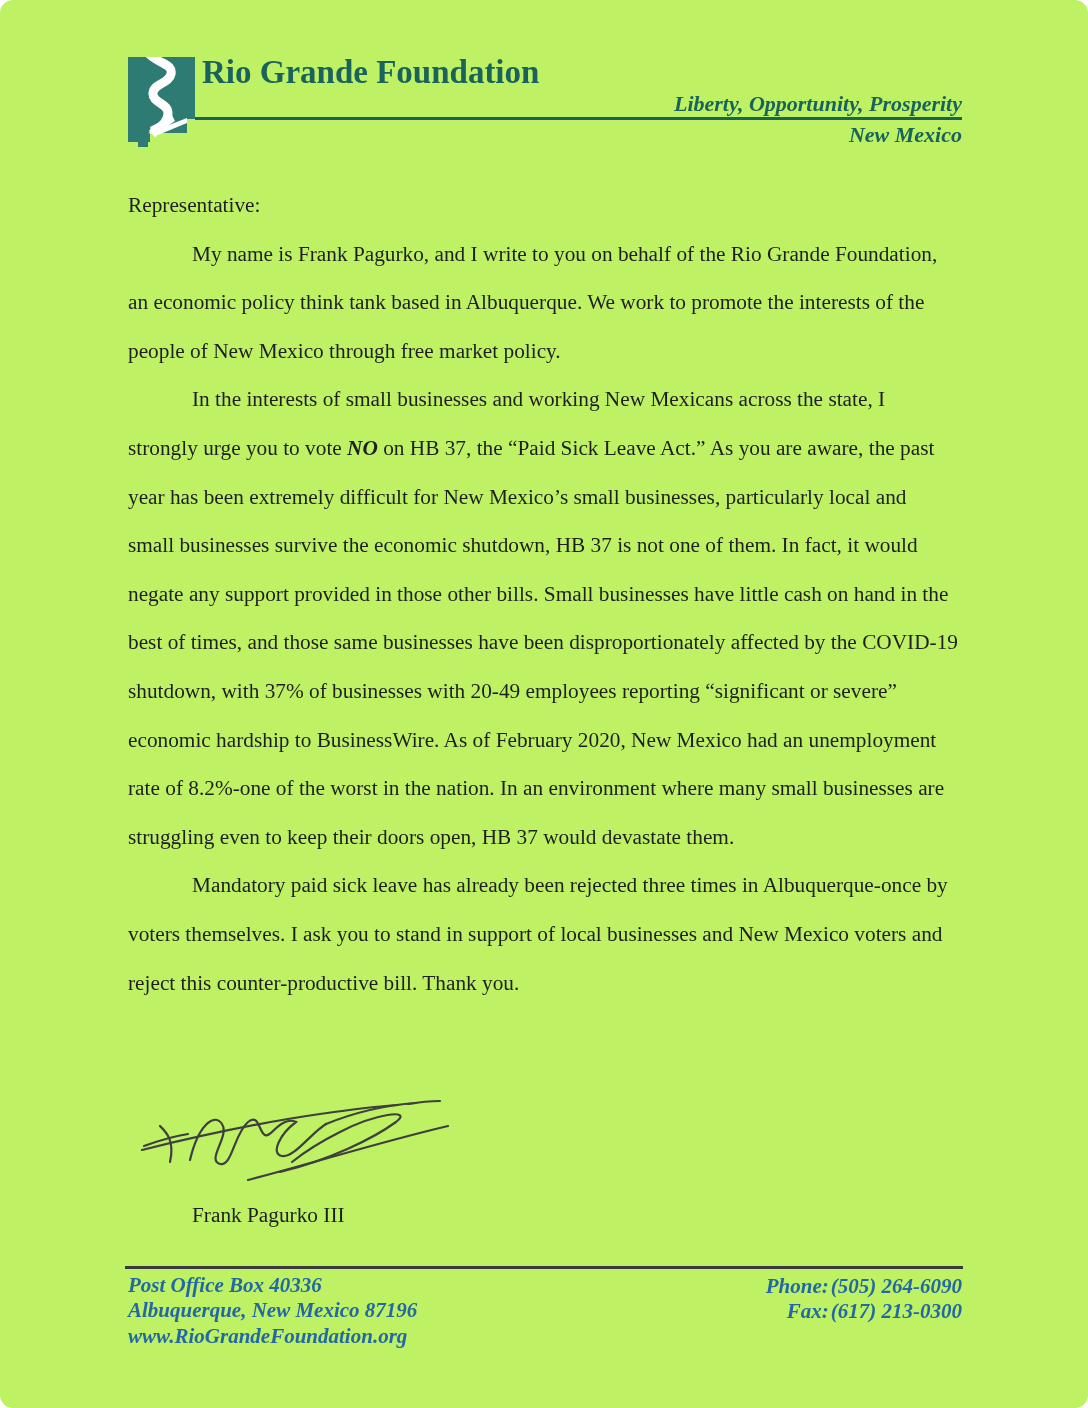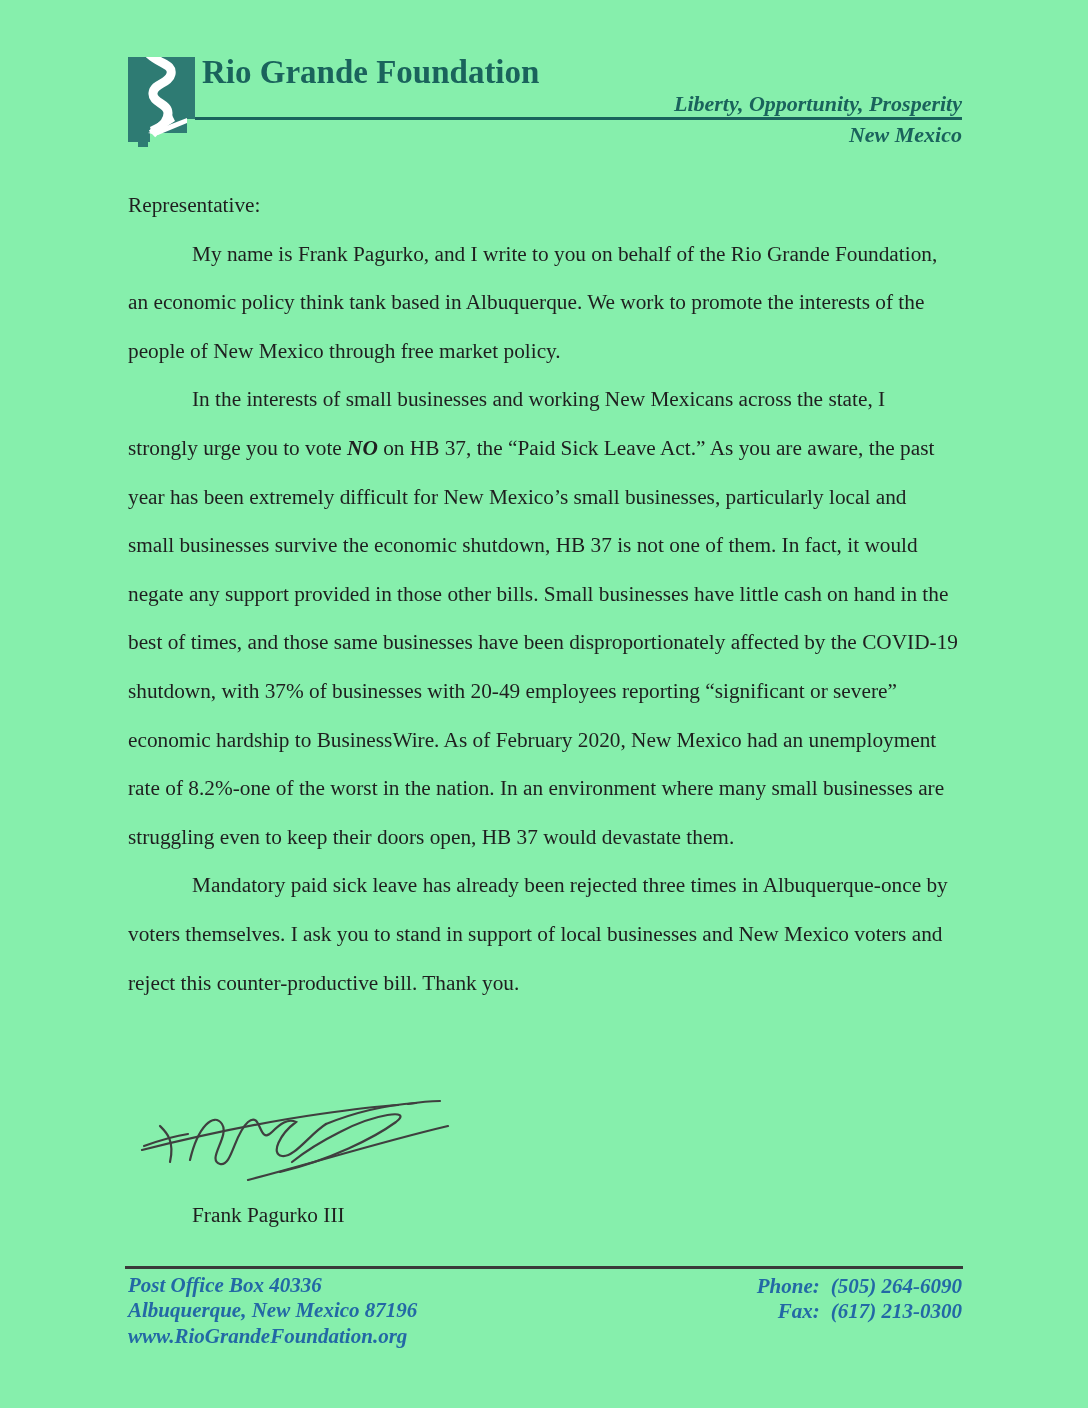--- a/index.html
+++ b/index.html
@@ -1,20 +1,21 @@
 <!DOCTYPE html>
 <html><head>
 <meta charset="utf-8">
 <title>Letter</title>
 <style>
   html,body { margin:0; padding:0; background:#ffffff; }
   .page {
-    position:relative; width:1088px; height:1408px; background:#86efac;
+    position:relative; width:1088px; height:1408px; background:#bef264;
     font-family:"Liberation Serif","DejaVu Serif",serif; color:#1f1f1f;
     overflow:hidden;
+    border-radius:13px;
   }
 
   
   .logo { position:absolute; left:128px; top:57px; width:67px; height:90px; }
   .org-name {
     position:absolute; left:202px; top:56px; margin:0;
     font-size:33px; font-weight:bold; color:#1A635C; line-height:33px;
     white-space:nowrap; letter-spacing:0px;
   }
   .header-rule {
@@ -58,21 +59,21 @@
   .footer-left {
     position:absolute; left:128px; top:1273px;
     font-size:21px; font-weight:bold; font-style:italic; color:#2368A5;
     line-height:25.3px; white-space:nowrap;
   }
   .footer-right {
     position:absolute; right:126px; top:1274px; text-align:right;
     font-size:21px; font-weight:bold; font-style:italic; color:#2368A5;
     line-height:25.3px; white-space:nowrap;
   }
-  .footer-right .val { margin-left:11px; }
+  .footer-right .val { margin-left:2px; }
 </style>
 </head>
 <body>
 
 <div class="page">
 
   <div>
 
     <svg class="logo" viewBox="0 0 67 90" xmlns="http://www.w3.org/2000/svg" aria-hidden="true">
 

